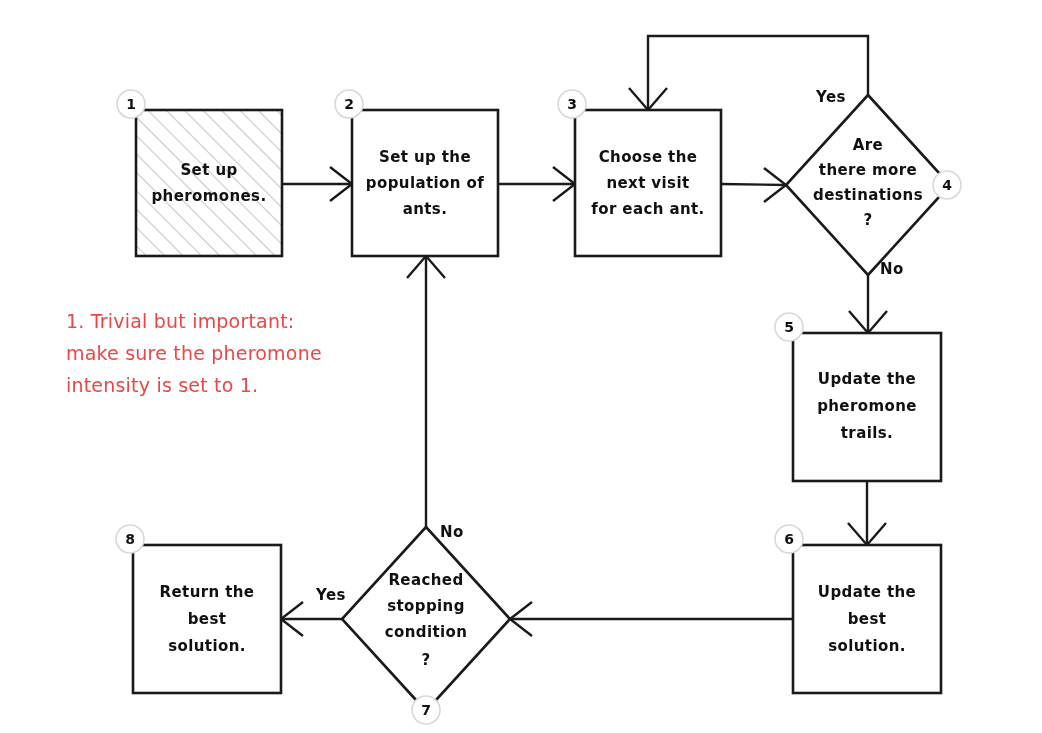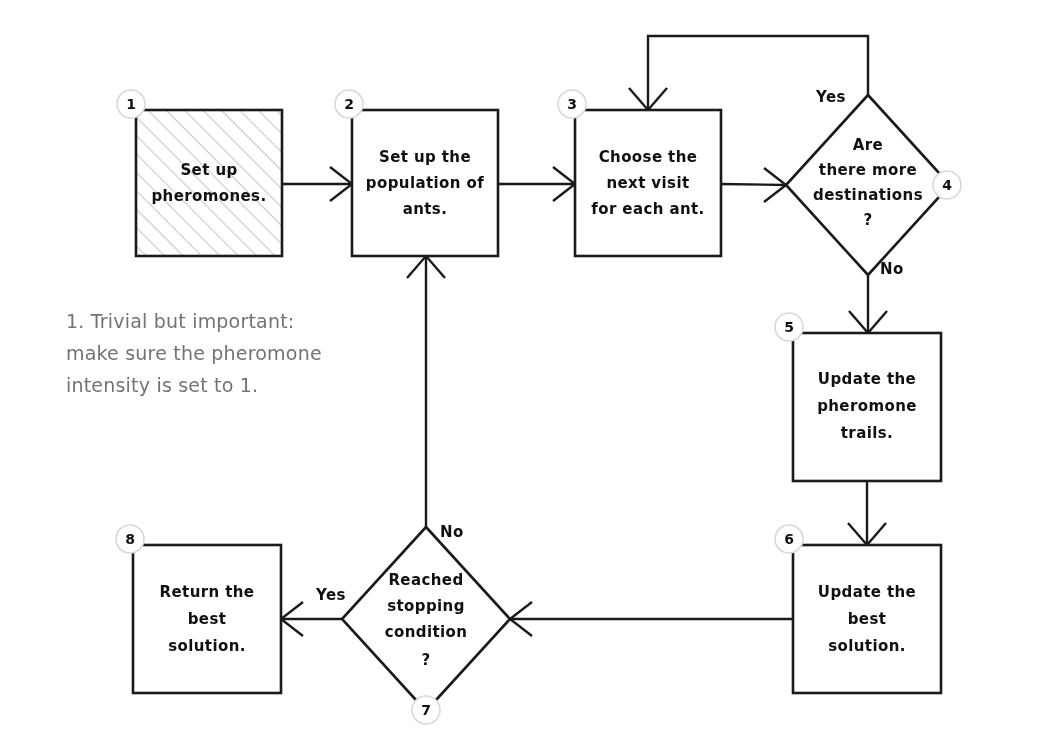--- a/index.html
+++ b/index.html
@@ -51,21 +51,21 @@
     dominant-baseline: middle;
   }
   .annotation {
     position: absolute;
     left: 66px;
     top: 305px;
     width: 330px;
     font-family: "DejaVu Sans", sans-serif;
     font-size: 19px;
     line-height: 32px;
-    color: #737373;
+    color: #ef4444;
     letter-spacing: 0.2px;
     white-space: pre-line;
   }
   .shape-line {
     stroke: #1a1a1a;
     stroke-width: 2.6;
     fill: #ffffff;
     stroke-linejoin: miter;
   }
   .shape-line-hatch {

